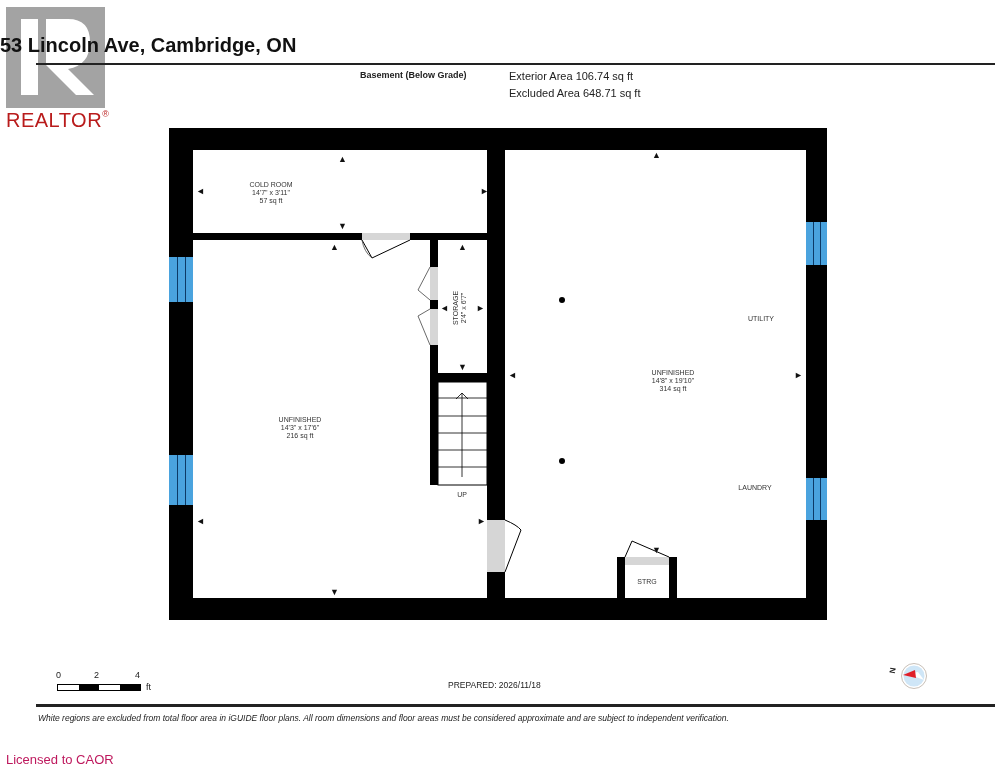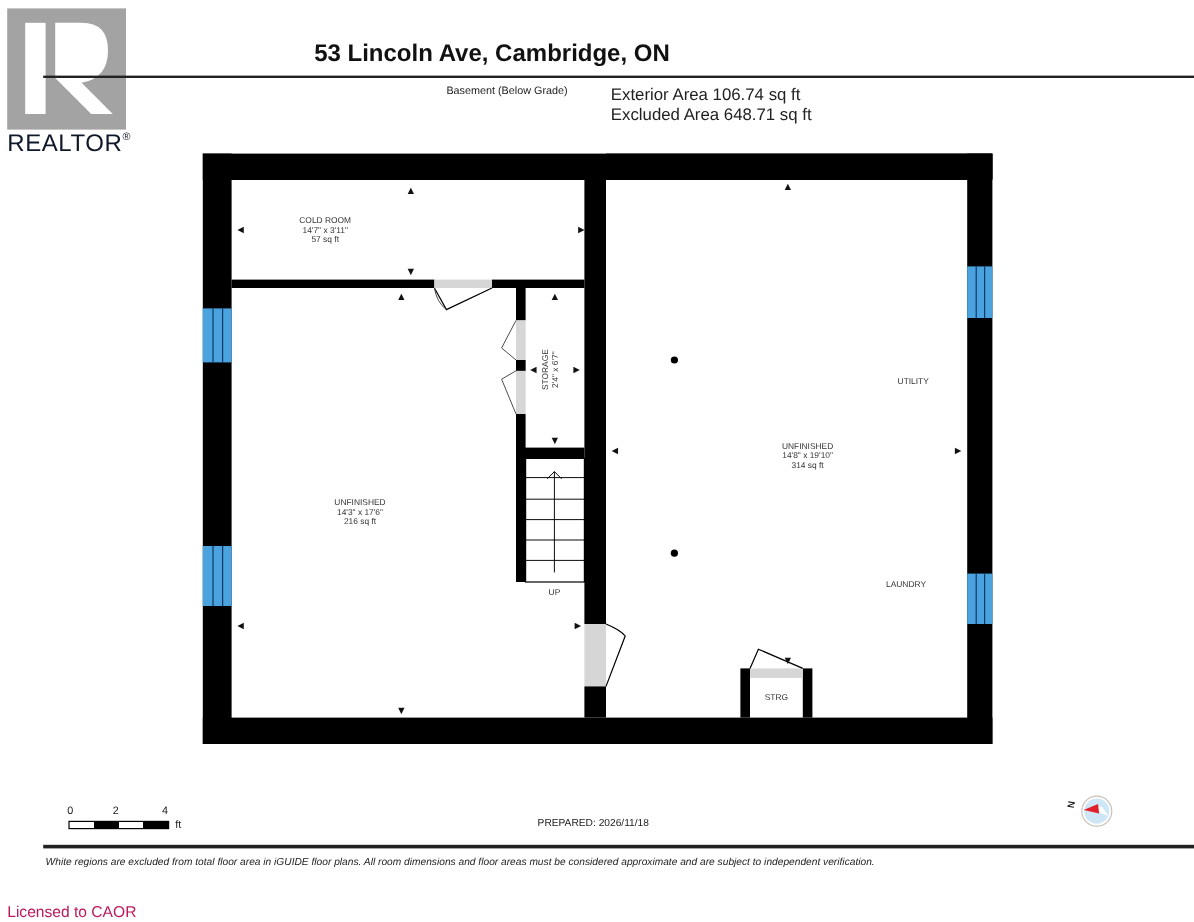--- a/index.html
+++ b/index.html
@@ -1,24 +1,24 @@
 <!DOCTYPE html>
 <html><head>
 <meta charset="utf-8">
 <style>
   html,body{margin:0;padding:0;background:#fff;}
   body{width:995px;height:768px;position:relative;overflow:hidden;font-family:"Liberation Sans",sans-serif;color:#222;}
   .abs{position:absolute;}
   .logo-box{left:6px;top:7px;width:99px;height:101px;background:#a3a3a3;}
-  .logo-text{left:6px;top:109px;font-size:20px;color:#0f172a;letter-spacing:0.5px;}
+  .logo-text{left:6px;top:109px;font-size:20px;color:#b91c1c;letter-spacing:0.5px;}
   .logo-text sup{font-size:9px;vertical-align:top;}
-  .title{left:0;width:820px;top:34px;text-align:center;font-size:20px;font-weight:bold;color:#111;}
+  .title{left:0;width:820px;top:34px;text-align:left;font-size:20px;font-weight:bold;color:#111;}
   .rule{left:36px;width:959px;top:63px;height:2px;background:#222;}
-  .sub-left{left:372px;top:70px;font-size:9px;font-weight:normal;color:#222;text-align:center;}
-  .sub-right{left:509px;font-size:14px;color:#222;}
+  .sub-left{left:360px;top:70px;font-size:9px;font-weight:bold;color:#222;text-align:center;}
+  .sub-right{left:509px;font-size:11px;color:#222;}
   .wall{position:absolute;background:#000;}
   .win{position:absolute;background:#4aa3de;}
   .win::before,.win::after{content:"";position:absolute;background:#0d3a66;}
   .win.v::before{left:33%;top:0;width:1.5px;height:100%;}
   .win.v::after{left:66%;top:0;width:1.5px;height:100%;}
   .gray{position:absolute;background:#d6d6d6;}
   .room-label{position:absolute;text-align:center;font-size:7px;line-height:8px;color:#333;transform:translateX(-50%);white-space:nowrap;}
   .marker{position:absolute;font-size:9px;line-height:9px;color:#111;}
   .dot{position:absolute;width:6px;height:6px;border-radius:50%;background:#000;}
   .footer-rule{left:36px;width:959px;top:704px;height:3px;background:#222;}

